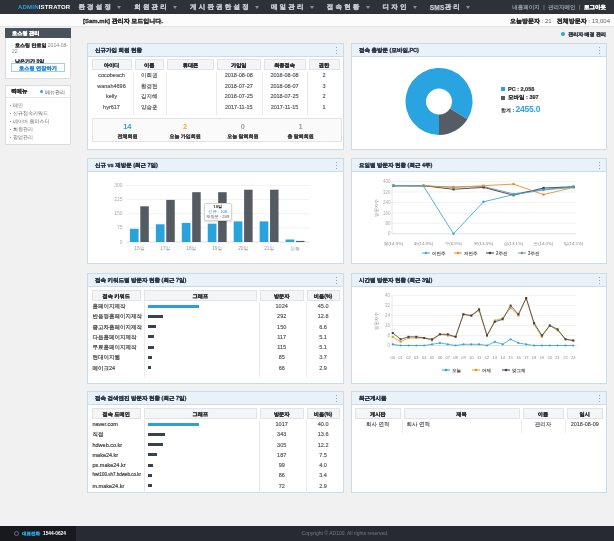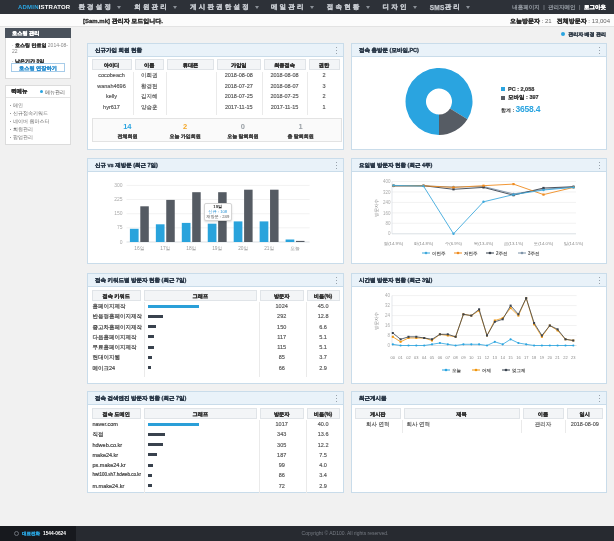--- a/index.html
+++ b/index.html
@@ -186,21 +186,21 @@
 
 <div class="panel" id="p2" style="left:351px;top:43px;width:256px;height:107px">
   <div class="hd">접속 총방문 (모바일,PC)<span class="mi"></span></div>
   <div style="position:relative;width:254px;height:92px">
     <svg width="254" height="92" viewBox="0 0 254 92">
       <path d="M 87 78 A 33.5 33.5 0 1 1 115.4 62.3 L 98.02 51.39 A 13 13 0 1 0 87 57.5 Z" fill="#2aa4e0"></path>
       <path d="M 115.4 62.3 A 33.5 33.5 0 0 1 87 78 L 87 57.5 A 13 13 0 0 0 98.02 51.39 Z" fill="#565c64"></path>
     </svg>
     <div style="position:absolute;left:149px;top:29px;font-size:5.5px;color:#333;font-weight:bold;-webkit-text-stroke:0.2px #333;display:flex;align-items:center"><span style="width:4px;height:4px;background:#2aa4e0;margin-right:3px"></span>PC : 2,058</div>
     <div style="position:absolute;left:149px;top:37px;font-size:5.5px;color:#333;font-weight:bold;-webkit-text-stroke:0.2px #333;display:flex;align-items:center"><span style="width:4px;height:4px;background:#565c64;margin-right:3px"></span>모바일 : 397</div>
-    <div style="position:absolute;left:149px;top:47px;font-size:5px;color:#333;font-weight:bold">합계 : <span style="font-size:8.5px;font-weight:bold;color:#2aa4e0;letter-spacing:-0.2px">3658.4</span></div>
+    <div style="position:absolute;left:149px;top:47px;font-size:5px;color:#333;font-weight:bold">합계 : <span style="font-size:8.5px;font-weight:bold;color:#2aa4e0;letter-spacing:-0.2px">2455.0</span></div>
   </div>
 </div>
 
 <div class="panel" id="p3" style="left:87px;top:157.5px;width:257px;height:106.5px">
   <div class="hd">신규 vs 재방문 (최근 7일)<span class="mi"></span></div>
   <div style="position:relative;width:255px;height:91px">
     <svg width="255" height="91" viewBox="0 0 255 91" font-family="Liberation Sans, sans-serif">
         <line x1="38.5" y1="70.0" x2="221.6" y2="70.0" stroke="#ccd2d8" stroke-width="0.7"></line>
         <text x="34.5" y="71.6" text-anchor="end" font-size="5" fill="#aaa">0</text>
         <line x1="38.5" y1="55.8" x2="221.6" y2="55.8" stroke="#ececec" stroke-width="0.7"></line>

